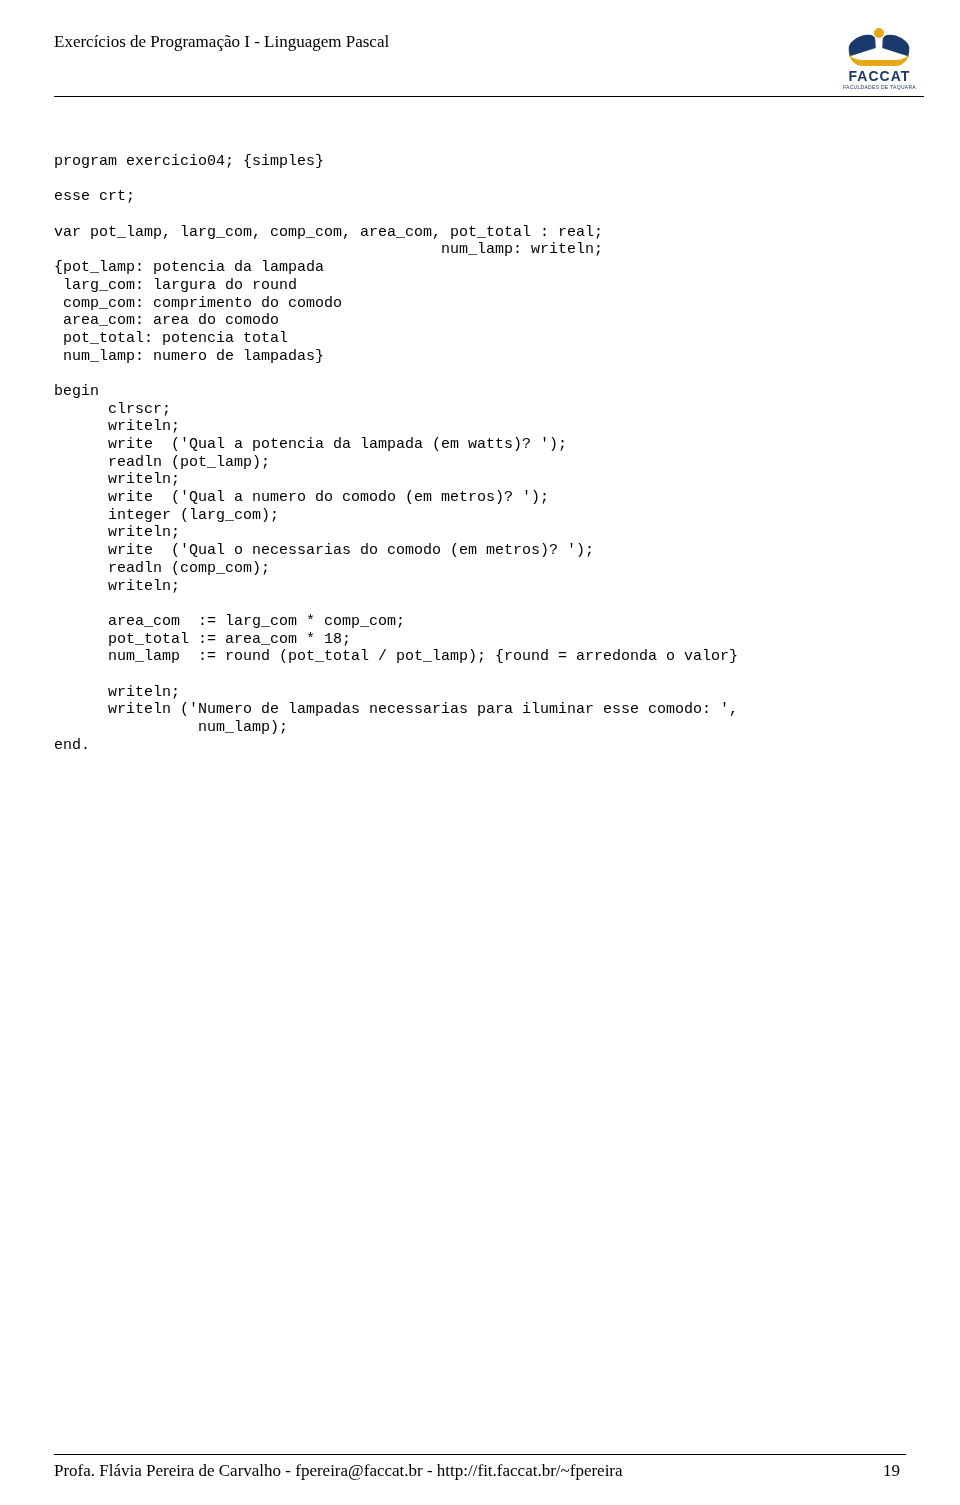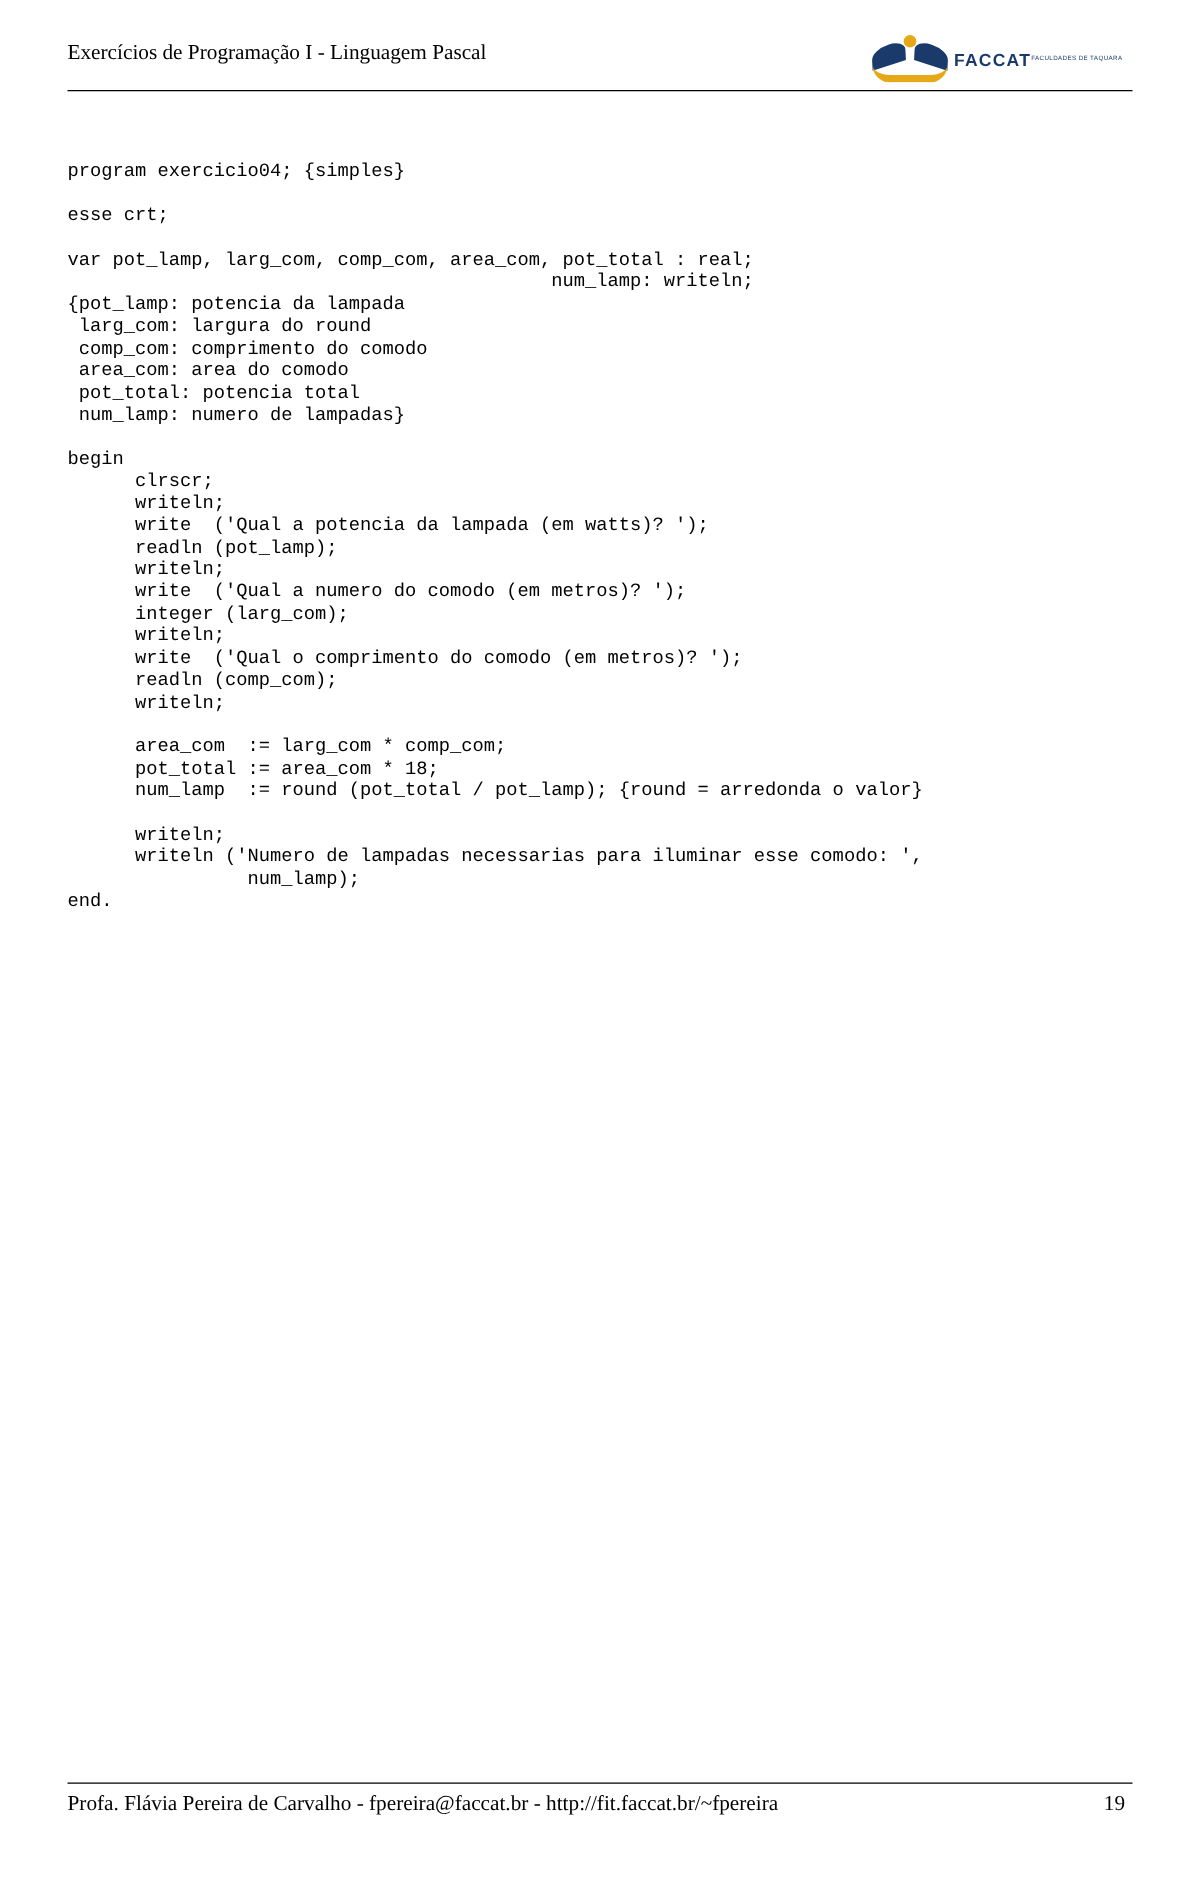--- a/index.html
+++ b/index.html
@@ -8,38 +8,38 @@
       box-sizing: border-box;
     }
     body {
       width: 960px;
       height: 1505px;
       background: #ffffff;
       font-family: "Times New Roman", Times, serif;
       position: relative;
     }
     .page {
-      padding: 28px 54px 40px 54px;
+      padding: 28px 36px 40px 54px;
       height: 100%;
       position: relative;
     }
     .header {
       display: flex;
       justify-content: space-between;
       align-items: flex-start;
       margin-bottom: 6px;
     }
     .header-title {
       font-size: 17px;
       color: #000;
       padding-top: 4px;
     }
     .logo {
       display: flex;
-      flex-direction: row;
+      flex-direction: column;
       align-items: center;
       padding-right: 8px;
     }
     .logo-graphic {
       width: 70px;
       height: 38px;
       position: relative;
     }
     .logo-wing {
       position: absolute;
@@ -104,21 +104,21 @@
     }
     .code {
       font-family: "Courier New", Courier, monospace;
       font-size: 15px;
       line-height: 1.18;
       white-space: pre;
       color: #000;
     }
     .footer {
       position: absolute;
-      bottom: 52px;
+      bottom: 24px;
       left: 54px;
       right: 54px;
     }
     .footer-divider {
       border: none;
       border-top: 1px solid #000;
       margin-bottom: 6px;
     }
     .footer-row {
       display: flex;
@@ -163,21 +163,21 @@
 <span></span>
 <span>begin</span>
 <span>      clrscr;</span>
 <span>      writeln;</span>
 <span>      write  ('Qual a potencia da lampada (em watts)? ');</span>
 <span>      readln (pot_lamp);</span>
 <span>      writeln;</span>
 <span>      write  ('Qual a numero do comodo (em metros)? ');</span>
 <span>      integer (larg_com);</span>
 <span>      writeln;</span>
-<span>      write  ('Qual o comprimento do comodo (em metros)? ');</span>
+<span>      write  ('Qual o necessarias do comodo (em metros)? ');</span>
 <span>      readln (comp_com);</span>
 <span>      writeln;</span>
 <span></span>
 <span>      area_com  := larg_com * comp_com;</span>
 <span>      pot_total := area_com * 18;</span>
 <span>      num_lamp  := round (pot_total / pot_lamp); {round = arredonda o valor}</span>
 <span></span>
 <span>      writeln;</span>
 <span>      writeln ('Numero de lampadas necessarias para iluminar esse comodo: ',</span>
 <span>                num_lamp);</span>

